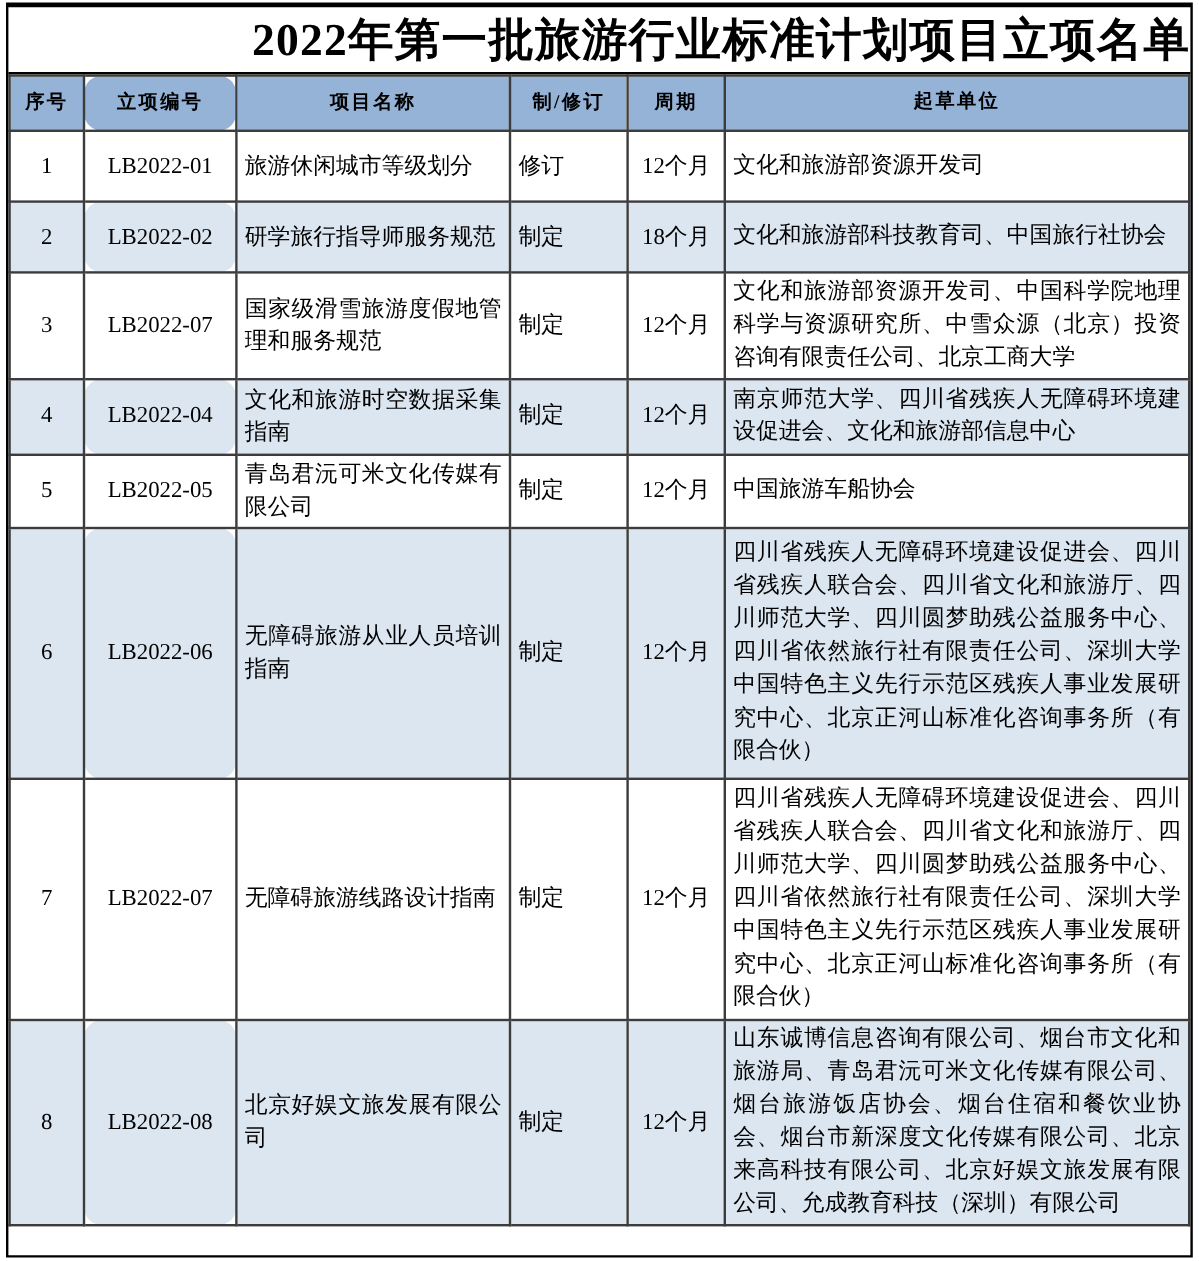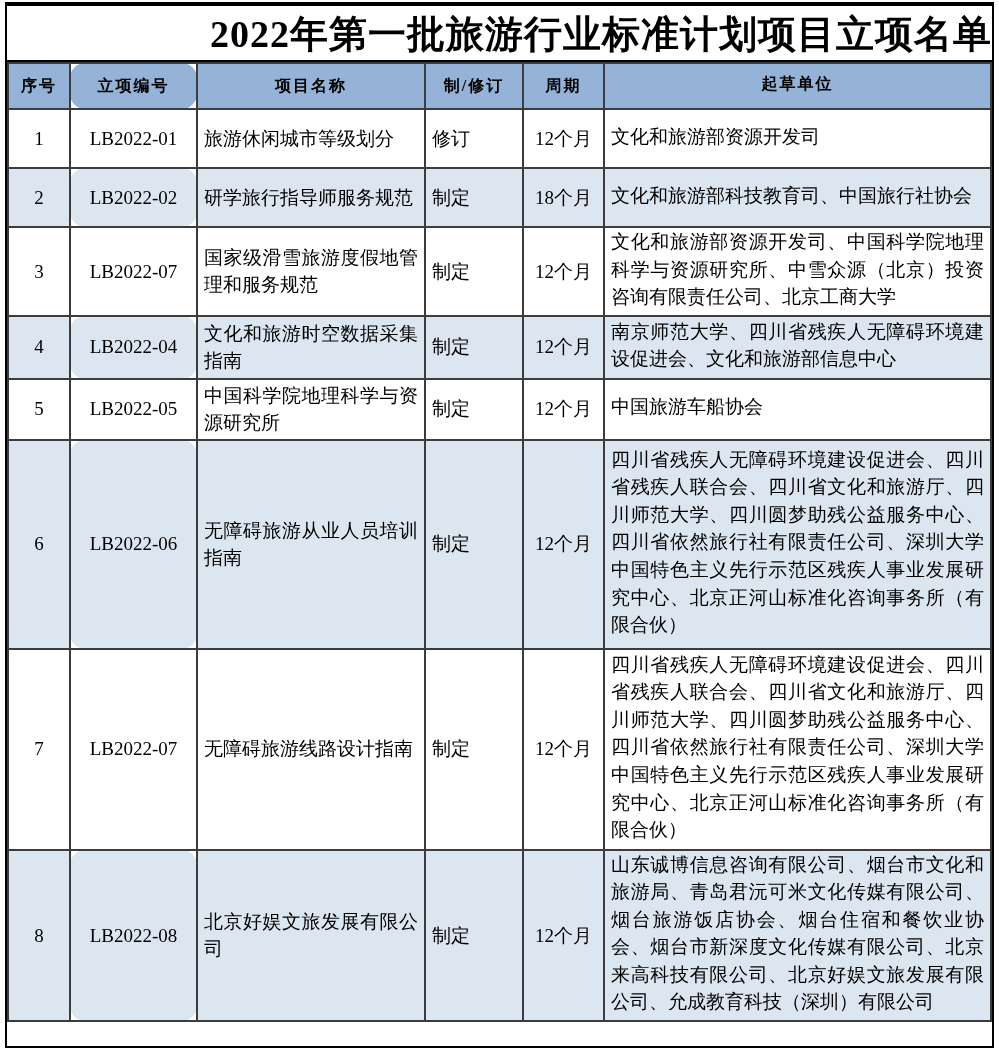--- a/index.html
+++ b/index.html
@@ -133,21 +133,21 @@
             <td class="col-index">4</td>
             <td class="col-code">LB2022-04</td>
             <td class="col-name">文化和旅游时空数据采集指南</td>
             <td class="col-type">制定</td>
             <td class="col-period">12个月</td>
             <td class="col-drafters">南京师范大学、四川省残疾人无障碍环境建设促进会、文化和旅游部信息中心</td>
           </tr>
           <tr>
             <td class="col-index">5</td>
             <td class="col-code">LB2022-05</td>
-            <td class="col-name">中国科学院地理科学与资源研究所</td>
+            <td class="col-name">青岛君沅可米文化传媒有限公司</td>
             <td class="col-type">制定</td>
             <td class="col-period">12个月</td>
             <td class="col-drafters">中国旅游车船协会</td>
           </tr>
           <tr>
             <td class="col-index">6</td>
             <td class="col-code">LB2022-06</td>
             <td class="col-name">无障碍旅游从业人员培训指南</td>
             <td class="col-type">制定</td>
             <td class="col-period">12个月</td>

